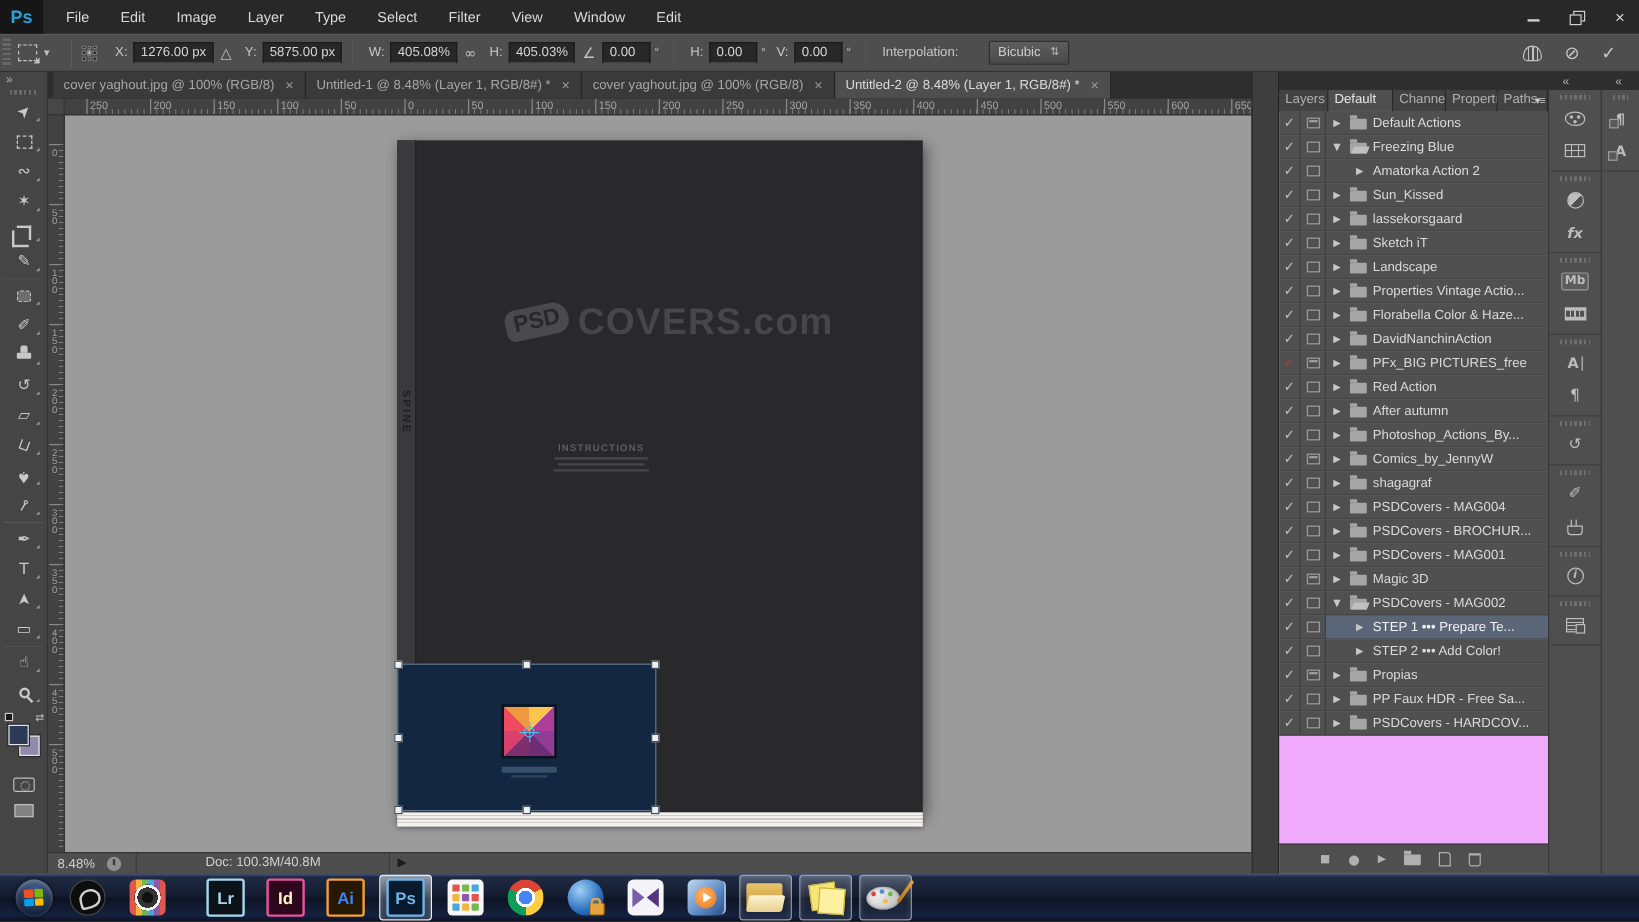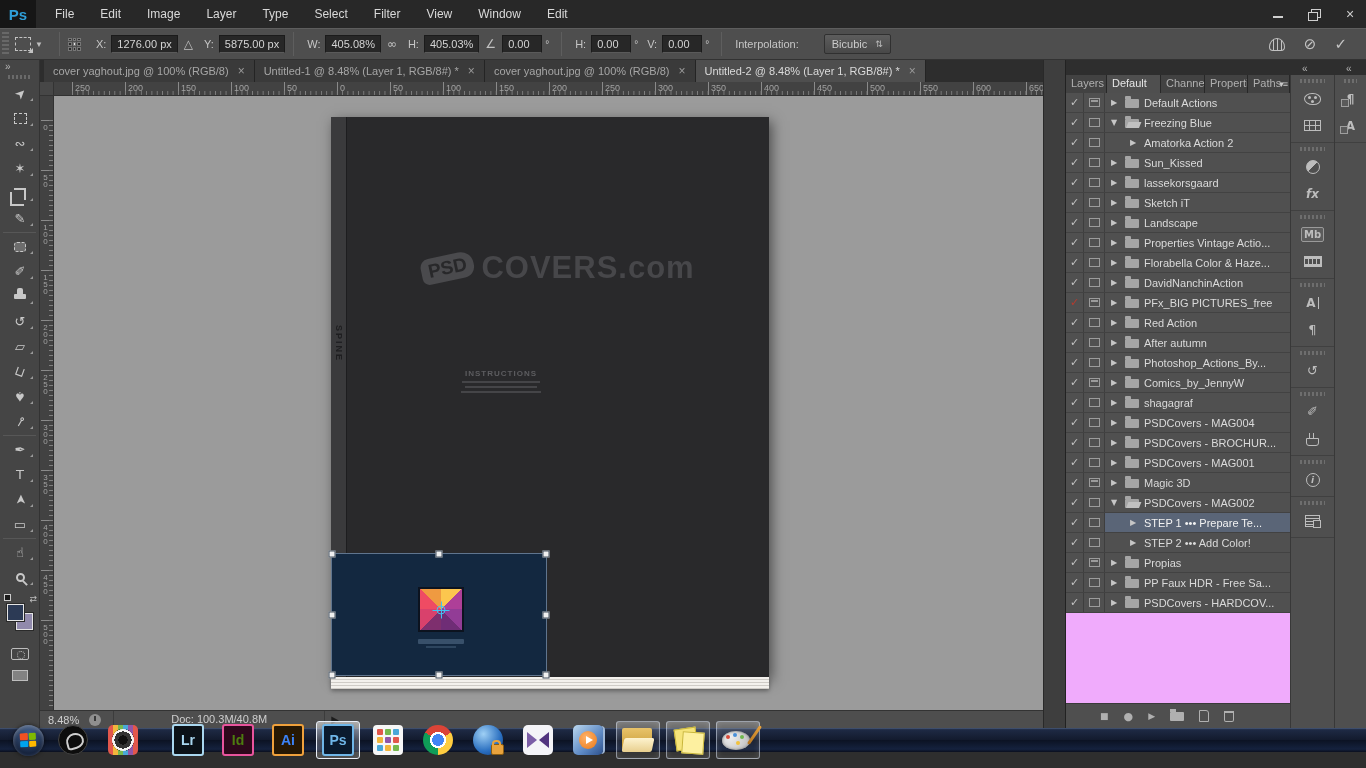--- a/index.html
+++ b/index.html
@@ -166,37 +166,37 @@
 .ic-char{font-size:12px;font-weight:bold;border-right:1px solid #bdbdbd;padding-right:2px;line-height:12px}
 .ic-info{width:14px;height:14px;border:1px solid #bdbdbd;border-radius:50%;text-align:center;font-size:9px;font-weight:bold;line-height:12px;font-style:italic}
 .ic-notes{width:15px;height:12px;border:1px solid #bdbdbd;position:relative;background:repeating-linear-gradient(180deg,transparent 0 2px,#bdbdbd 2px 3px)}
 .ic-notes::after{content:"";position:absolute;right:-2px;bottom:-2px;width:6px;height:6px;background:#4f4f4f;border:1px solid #bdbdbd}
 .ic-cup{width:13px;height:8px;border:1px solid #bdbdbd;border-radius:0 0 3px 3px;position:relative;margin-top:6px}
 .ic-cup::before{content:"";position:absolute;left:2px;top:-6px;width:1px;height:6px;background:#bdbdbd;box-shadow:4px 0 0 #bdbdbd}
 .styled-icon{position:relative;font-size:12px;font-weight:bold}
 .styled-icon::before{content:"";position:absolute;left:-6px;bottom:-1px;width:6px;height:6px;border:1px solid #9e9e9e;background:#5a5a5a}
 
 
-.taskbar{position:absolute;left:0;top:728px;width:1366px;height:24px;background:linear-gradient(180deg,#4b5c7c 0,#1e2a44 7%,#131b2e 48%,#0c1324 52%,#15223e 88%,#0a0f1e 100%);display:flex;align-items:center;z-index:40}
+.taskbar{position:absolute;left:0;top:728px;width:1366px;height:40px;background:linear-gradient(180deg,#4b5c7c 0,#1e2a44 7%,#131b2e 48%,#0c1324 52%,#15223e 88%,#0a0f1e 100%);display:flex;align-items:center;z-index:40}
 .start-orb{width:40px;height:40px;margin-left:8px;display:flex;align-items:center;justify-content:center}
 .orb{width:31px;height:31px;border-radius:50%;background:radial-gradient(circle at 50% 30%,#3f5f8f,#17243e 70%);box-shadow:inset 0 2px 4px rgba(255,255,255,.35),0 0 4px rgba(0,0,0,.6);display:flex;align-items:center;justify-content:center}
 .flag{width:16px;height:14px;display:grid;grid-template-columns:1fr 1fr;gap:1px;transform:rotate(-3deg)}
 .flag i{border-radius:1px}
 .flag .f1{background:#f25022}.flag .f2{background:#7fba00}.flag .f3{background:#00a4ef}.flag .f4{background:#ffb900}
 .tb-btn{width:44px;height:38px;margin:0 3px;border-radius:3px;display:flex;align-items:center;justify-content:center;border:1px solid transparent}
 .tb-btn.gap{margin-left:18px}
 .tb-btn.open{background:linear-gradient(rgba(255,255,255,.22),rgba(255,255,255,.08) 50%,rgba(255,255,255,.02));border:1px solid rgba(220,230,245,.55);box-shadow:inset 0 0 6px rgba(255,255,255,.15)}
 .tb-btn.front{background:linear-gradient(rgba(255,255,255,.5),rgba(255,255,255,.22) 50%,rgba(255,255,255,.1));border:1px solid #e8eef8}
 .ic-darkcircle{width:30px;height:30px;border-radius:50%;background:#0d0d0d;border:1px solid #444;position:relative}
 .ic-darkcircle::after{content:"";position:absolute;left:7px;top:7px;width:14px;height:12px;border:2px solid #cfcfcf;border-radius:50% 50% 50% 20%;transform:rotate(-15deg)}
 .ic-camera{width:30px;height:30px;border-radius:5px;background:linear-gradient(90deg,#e2574c 0 5px,#f2b63c 5px 10px,#76b84e 10px 15px,#4aa8d8 15px 20px,#9256a8 20px 25px,#e2574c 25px 30px);position:relative}
 .ic-camera::after{content:"";position:absolute;left:4px;top:4px;width:22px;height:22px;background:radial-gradient(circle,#111 0 30%,#333 30% 55%,#f5f5f5 55% 70%,#1a1a1a 70%);border-radius:50%}
 .adobe{width:32px;height:32px;border-radius:3px;display:flex;align-items:center;justify-content:center;font-size:14px;font-weight:bold}
 .adobe.lr{background:#0b1218;border:2px solid #a9d7ef;color:#a9d7ef}
-.adobe.id{background:#2d081c;border:2px solid #e9549d;color:#4d7c0f}
+.adobe.id{background:#2d081c;border:2px solid #e9549d;color:#fef9c3}
 .adobe.ai{background:#271803;border:2px solid #f0a13c;color:#3b82f6}
 .adobe.ps{background:#0a1a2e;border:2px solid #6fb6e8;color:#6fb6e8}
 .ic-grid9{width:30px;height:30px;background:#f7f7f7;border-radius:4px;display:grid;grid-template-columns:repeat(3,1fr);gap:2px;padding:4px}
 .ic-grid9 i{border-radius:1px}
 .g1{background:#e2574c}.g2{background:#76b84e}.g3{background:#4aa8d8}.g4{background:#f2b63c}.g5{background:#9256a8}.g6{background:#e2574c}.g7{background:#4aa8d8}.g8{background:#f2b63c}.g9{background:#76b84e}
 .ic-chrome{width:30px;height:30px;border-radius:50%;background:radial-gradient(circle,#4285f4 0 27%,#ffffff 27% 38%,transparent 38%),conic-gradient(from -60deg,#db4437 0 120deg,#ffcd40 120deg 240deg,#0f9d58 240deg 360deg)}
 .ic-globe{width:30px;height:30px;border-radius:50%;background:radial-gradient(circle at 35% 30%,#9fd0f5,#2a6fc0 60%,#123a77);position:relative}
 .ic-globe::after{content:"";position:absolute;right:-1px;bottom:0;width:11px;height:9px;background:#e8a33d;border:1px solid #8a5d12;border-radius:2px}
 .ic-globe::before{content:"";position:absolute;right:2px;bottom:8px;width:5px;height:5px;border:2px solid #e8a33d;border-bottom:none;border-radius:4px 4px 0 0;z-index:1}
 .ic-km{width:30px;height:30px;background:#f4f4f8;border-radius:5px;position:relative}

